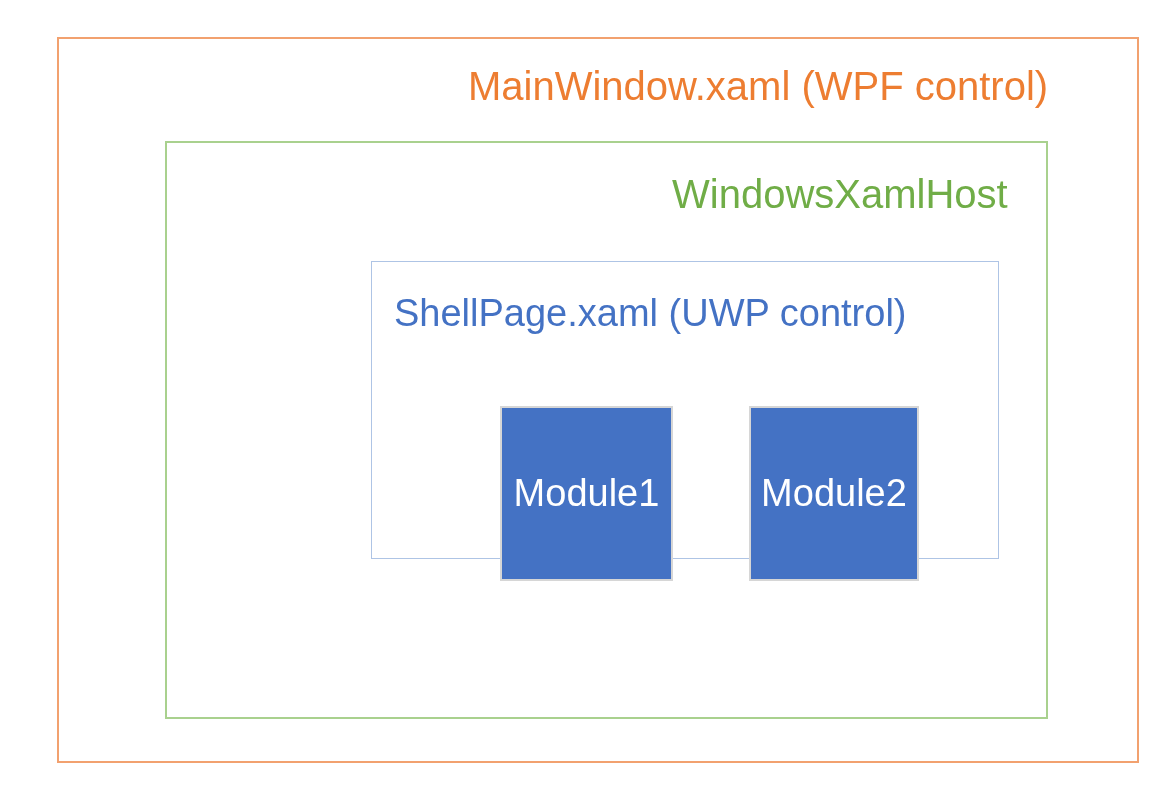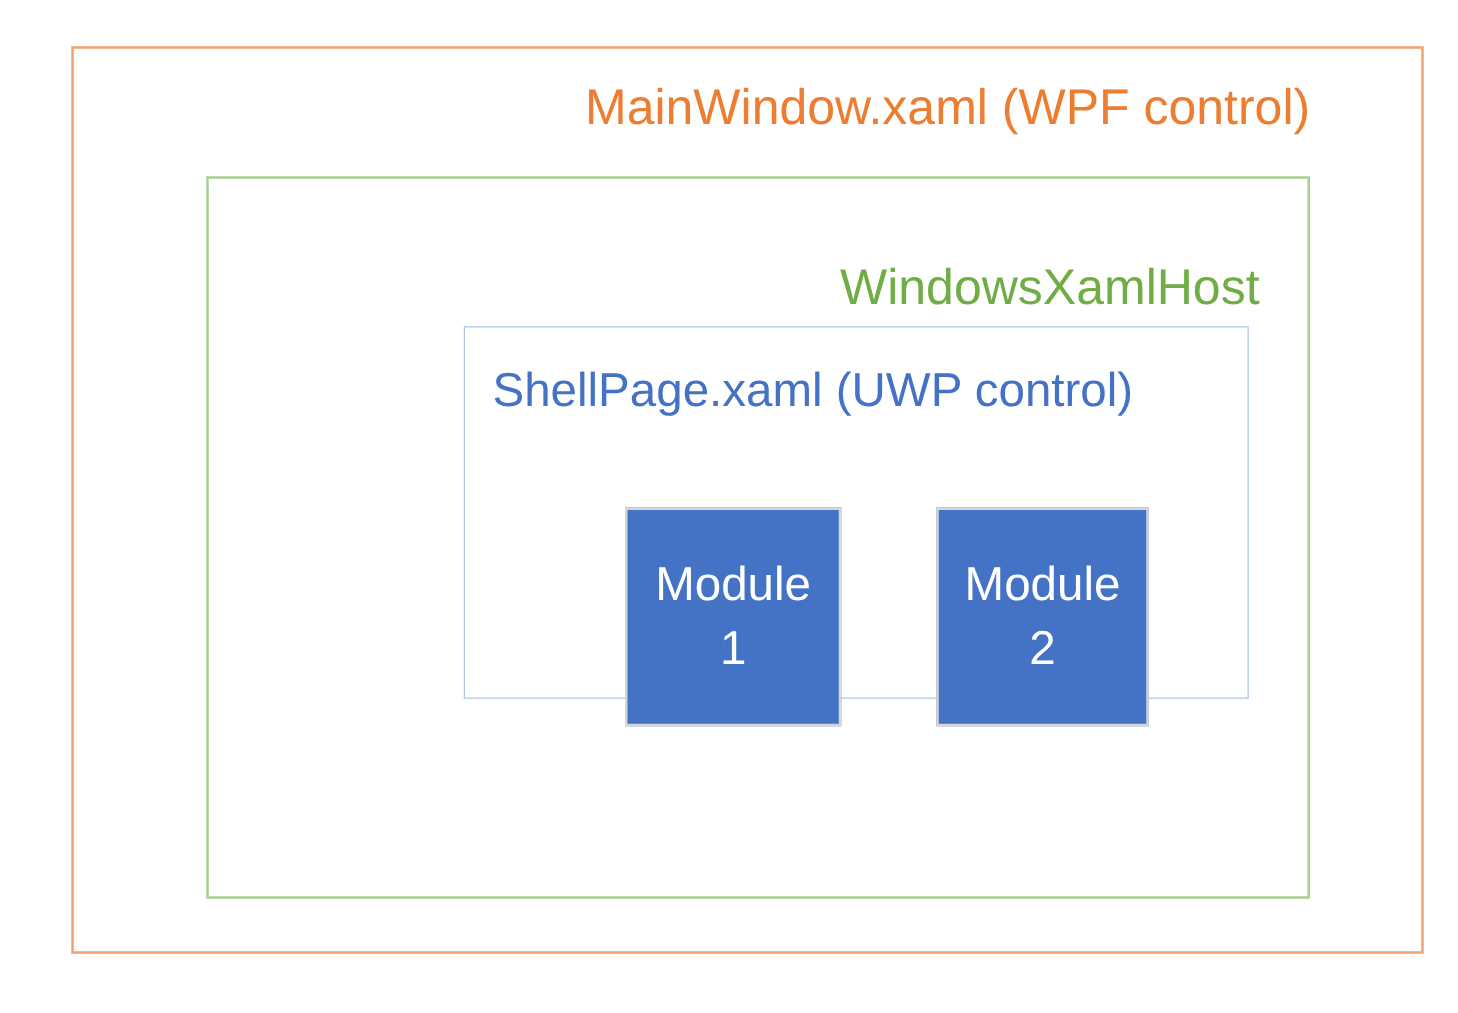--- a/index.html
+++ b/index.html
@@ -24,28 +24,28 @@
   .host-box{
     left:106px;top:102px;width:883px;height:578px;
     border:2px solid var(--host-border);
   }
   .shell-box{
     left:204px;top:118px;width:628px;height:298px;
     border:1.5px solid var(--shell-border);
   }
   .title{position:absolute;white-space:nowrap;line-height:1.15;}
   .outer-title{left:409px;top:24px;font-size:40px;color:var(--outer-text);}
-  .host-title{left:505px;top:28px;font-size:40px;color:var(--host-text);margin-top:36px;}
+  .host-title{left:505px;top:28px;font-size:40px;color:var(--host-text);}
   .shell-title{left:22px;top:30px;font-size:38px;color:var(--shell-text);}
   .module{
     position:absolute;top:144px;height:175px;
     background:var(--module-fill);
     border:2px solid var(--module-border);
     color:var(--module-text);
-    display:flex;flex-direction:column;align-items:center;justify-content:center;
+    display:flex;flex-direction:row;align-items:center;justify-content:center;
     font-size:38px;line-height:1.32;text-align:left;
   }
   .module-1{left:128px;width:173px;}
   .module-2{left:377px;width:170px;}
 </style>
 </head>
 <body>
 
 <div class="canvas">
 

